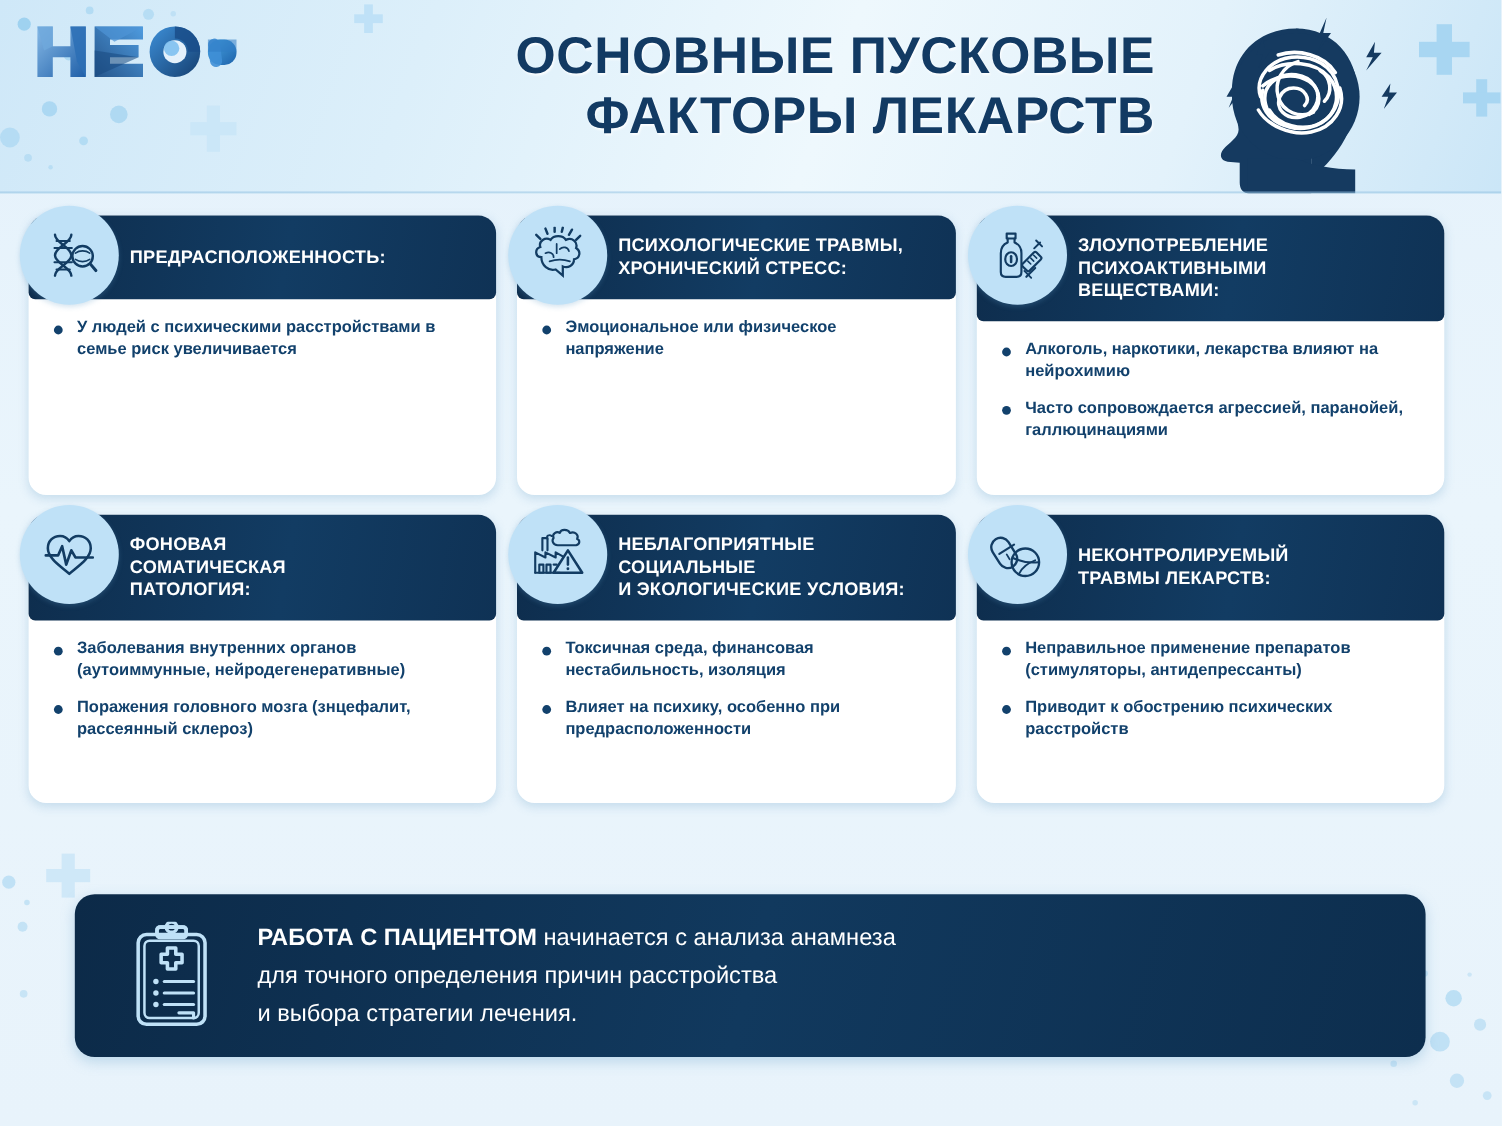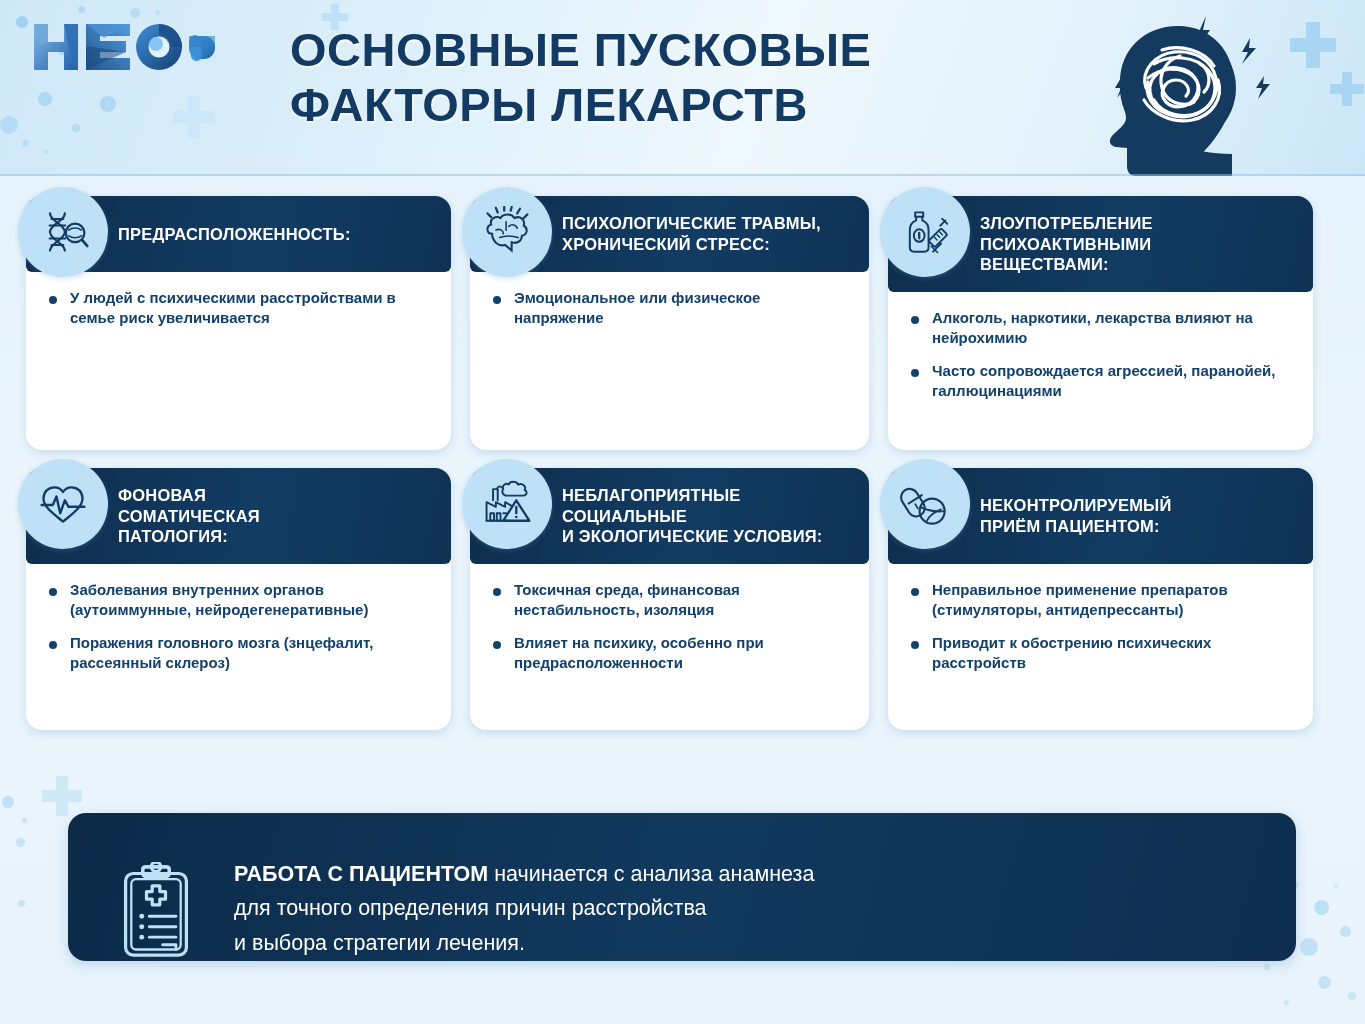--- a/index.html
+++ b/index.html
@@ -40,21 +40,21 @@
     position: absolute;
     left: 26px; top: 16px;
     width: 190px; height: 62px;
   }
 
   
   .title {
     position: absolute;
     left: 290px; top: 22px;
     width: 760px;
-    text-align: left;
+    text-align: right;
     color: #123a63;
     font-size: 47px;
     font-weight: bold;
     line-height: 1.18;
     letter-spacing: .5px;
     text-shadow: 1px 2px 2px rgba(255,255,255,.85);
   }
   .title .ln { display: block; }
 
   
@@ -144,21 +144,21 @@
 
   
   .footer {
     position: absolute;
     left: 68px; top: 813px;
     width: 1228px; height: 148px;
     background: linear-gradient(105deg, #0c2a48 0%, #11395e 50%, #0d2e4e 100%);
     border-radius: 18px;
     box-shadow: 0 4px 12px rgba(110,165,205,.35);
     display: flex;
-    align-items: flex-end;
+    align-items: center;
     padding-left: 22px;
     box-sizing: border-box;
   }
   .footer-icon { width: 132px; flex: 0 0 132px; display: flex; justify-content: center; }
   .footer-text {
     color: #ffffff;
     font-size: 21.5px;
     line-height: 1.62;
     font-weight: normal;
     padding-left: 12px;
@@ -464,21 +464,21 @@
               <rect x="5" y="10" width="19" height="33" rx="9.5" transform="rotate(-32 14.5 26.5)"></rect>
               <path d="M9.5 27.5 L24.5 18" stroke-width="2.2"></path>
               <path d="M17 28 L20 33" stroke-width="1.8"></path>
               <circle cx="36" cy="36" r="14"></circle>
               <path d="M24 32 C31 35 40 37 49 36" stroke-width="2.2"></path>
               <path d="M30 47 C33 41 38 37 46 34" stroke-width="1.9"></path>
             </svg>
           </div>
           <div class="card-title">
             <span class="tl">НЕКОНТРОЛИРУЕМЫЙ</span>
-            <span class="tl">ПРИЁМ ПАЦИЕНТОМ:</span>
+            <span class="tl">ТРАВМЫ ЛЕКАРСТВ:</span>
           </div>
         </div>
         <div class="card-body" style="min-height:166px;">
           <ul class="bullets">
             <li>Неправильное применение препаратов (стимуляторы, антидепрессанты)</li>
             <li>Приводит к обострению психических расстройств</li>
           </ul>
         </div>
       </div>
     </div>

